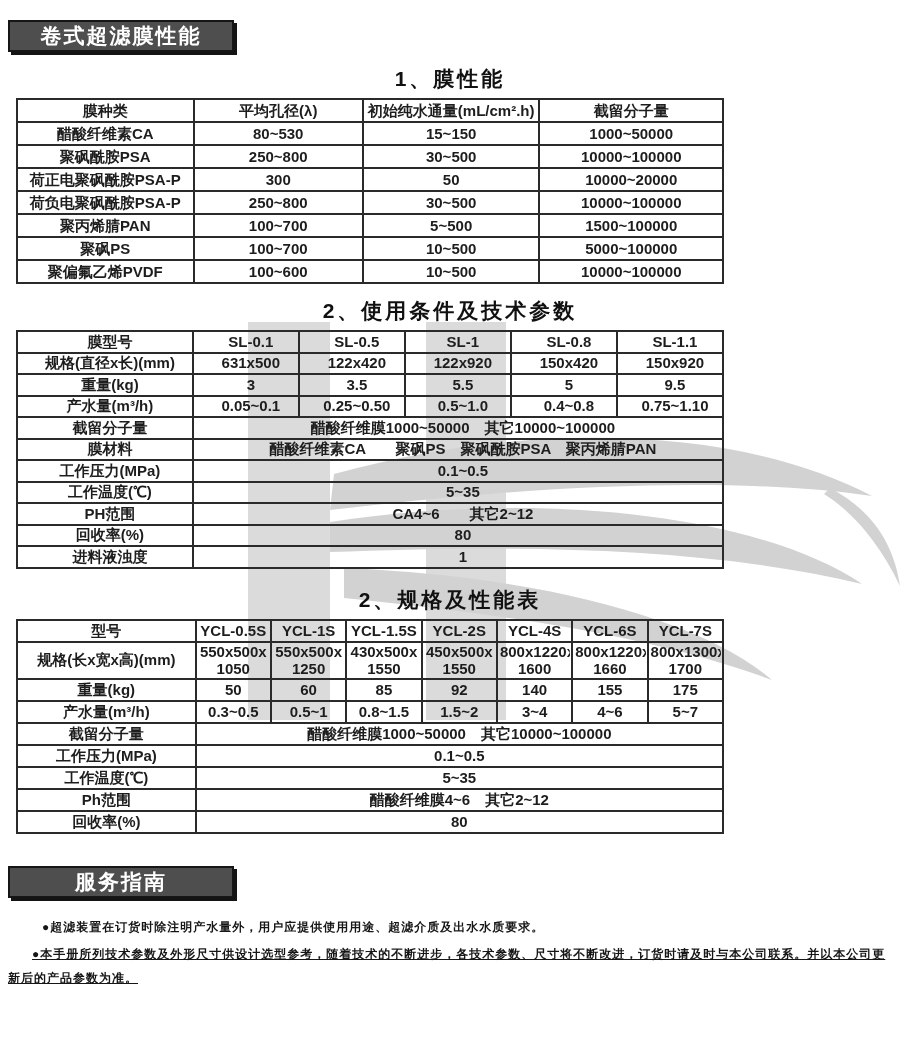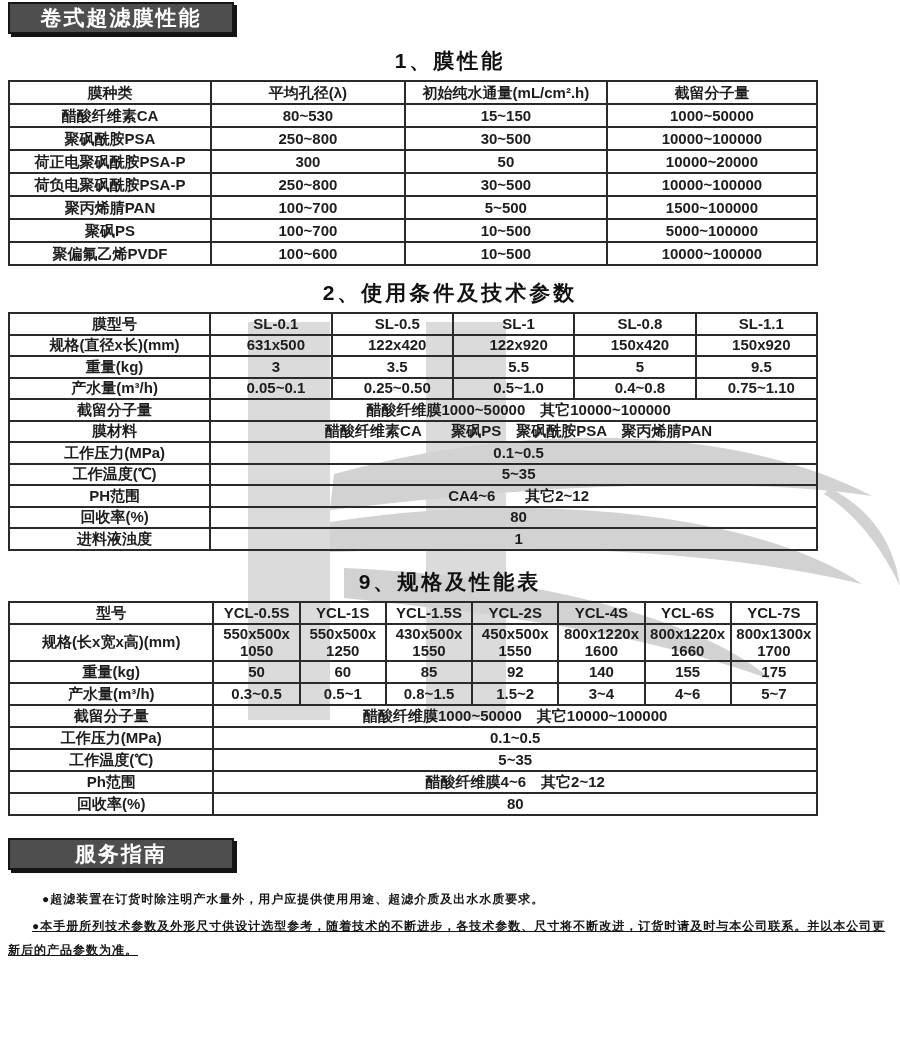--- a/index.html
+++ b/index.html
@@ -7,41 +7,41 @@
   body {
     width:900px; height:1047px; background:#ffffff;
     font-family:"Liberation Sans", sans-serif;
     font-weight:bold; color:#1d1d1d; position:relative; overflow:hidden;
   }
   .watermark { position:absolute; left:238px; top:306px; z-index:0; }
   .content { position:relative; z-index:1; padding:0 8px; }
 
   .banner {
     display:flex; align-items:center; justify-content:center;
-    width:226px; height:32px; margin-top:2px;
+    width:226px; height:32px; margin-top:20px;
     background:#4e4e4e; border:2px solid #161616;
     box-shadow:3px 3px 0 #141414;
     color:#ffffff; font-size:21px; letter-spacing:2px;
   }
   .section-heading {
     font-size:21px; color:#111; margin:13px 0 5px 0; letter-spacing:3px;text-align:center;
   }
 
-  table { border-collapse:collapse; width:810px; table-layout:fixed; background:transparent; }
+  table { border-collapse:collapse; width:708px; table-layout:fixed; background:transparent;margin-left:8px; }
   td {
     border:2px solid #2a2a2a; text-align:center; vertical-align:middle;
     font-size:15px; padding:0 2px; white-space:pre-line; overflow:hidden;
     line-height:1.18;
   }
   .t1 td { height:23px; }
   .t2 td { height:21.5px;padding-left:12px; }
-  .t3 td { height:22px; }
+  .t3 td { height:22px;border-radius:11px; }
   .t2 { margin-top:2px; }
 
-  .service-banner { margin-top:22px; }
+  .service-banner { margin-top:32px; }
   .bullet {
     font-size:12px; color:#161616; margin:0; line-height:1.95;
     letter-spacing:1px;
   }
   .bullet.first { margin-top:18px; text-indent:34px; }
   .bullet.second { margin-top:4px; text-indent:24px;text-decoration:underline; }
 </style>
 </head>
 <body>
 
@@ -187,21 +187,21 @@
           <td>回收率(%)</td>
           <td colspan="5">80</td>
         </tr>
         <tr>
           <td>进料液浊度</td>
           <td colspan="5">1</td>
         </tr>
       </tbody>
   </table>
 
-  <div class="section-heading" style="margin-top:17px;">9、规格及性能表</div>
+  <div class="section-heading" style="margin-top:17px;">2、规格及性能表</div>
   <table class="t3">
     <colgroup>
         <col style="width:25.3%">
         <col style="width:10.67%">
         <col style="width:10.67%">
         <col style="width:10.67%">
         <col style="width:10.67%">
         <col style="width:10.67%">
         <col style="width:10.67%">
         <col style="width:10.67%">

